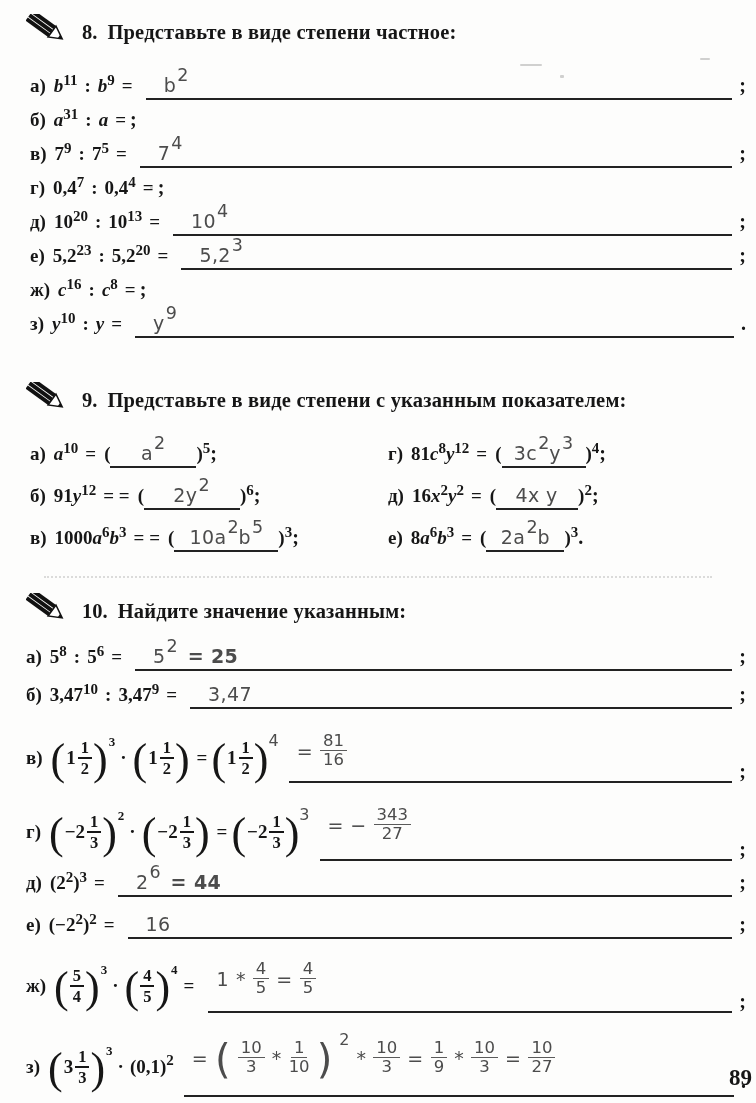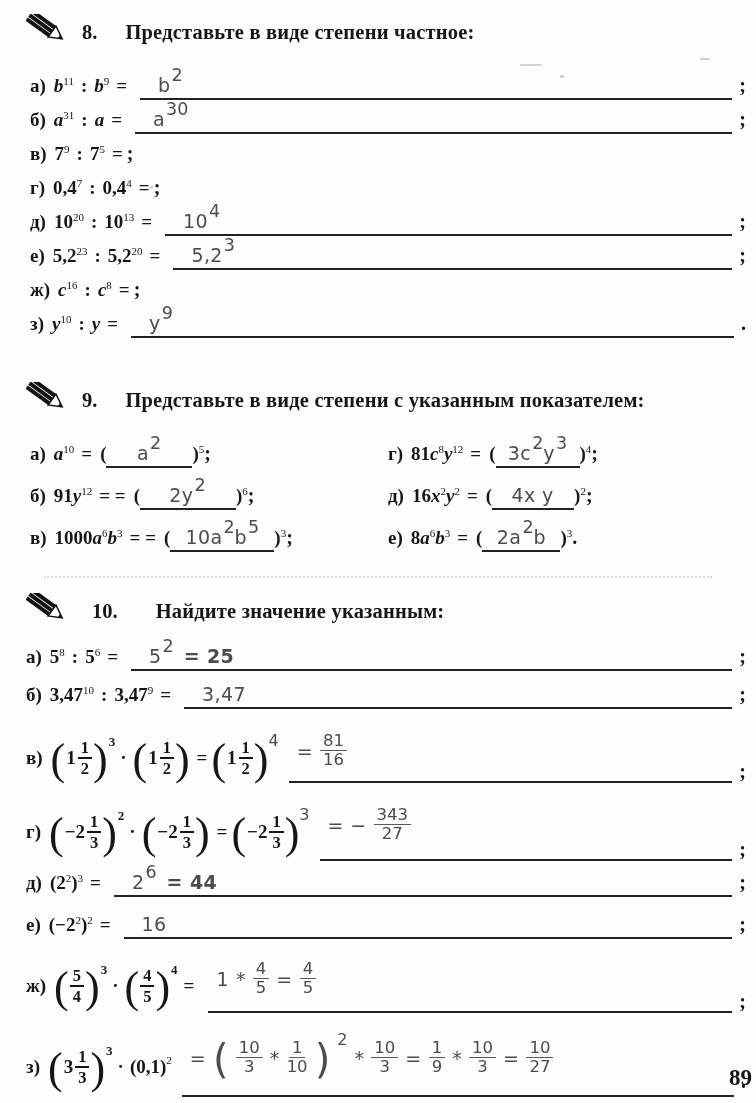--- a/index.html
+++ b/index.html
@@ -6,26 +6,26 @@
   html,body { margin:0; padding:0; }
   body {
     width:756px; height:1103px; background:#fdfdfc;
     font-family:"Liberation Serif", serif; color:#161616;
     position:relative; overflow:hidden;
   }
   .page { position:absolute; inset:0; padding:14px 10px 0 26px; }
 
   .sec-head { display:flex; align-items:center; gap:10px; font-size:20.5px; font-weight:bold; }
   .pencil { flex:0 0 auto; width:46px; height:36px; }
-  .sec-title { letter-spacing:.2px;margin-left:18px; }
+  .sec-title { letter-spacing:.2px; }
 
   .lbl { margin-right:8px; font-weight:bold; }
   .pr  { font-weight:bold; }
   .it  { font-style:italic; }
-  .pe  { font-size:11px; font-weight:normal; position:relative; top:-7px; letter-spacing:0; }
+  .pe  { font-size:15px; font-weight:bold; position:relative; top:-7px; letter-spacing:0; }
   .sep { margin:0 7px; font-weight:bold; }
   .eqs { margin:0 4px 0 7px; font-weight:bold; }
   .tail{ font-size:20px; font-weight:bold; }
 
   .hw  { font-family:"DejaVu Sans", sans-serif; font-weight:normal; color:#4c4c4c;
          font-size:19px; letter-spacing:.4px; }
   .hs  { font-family:"DejaVu Sans", sans-serif; font-weight:normal; color:#4c4c4c;
          font-size:17.5px; position:relative; top:-11px; margin-left:1px; }
   .ml  { margin-left:10px;font-weight:bold; }
 
@@ -33,21 +33,21 @@
   .row8 { display:flex; align-items:baseline; height:34px; font-size:19px; white-space:nowrap; }
   .ansline { flex:1; border-bottom:2px solid #222; padding:0 0 1px 18px; margin:0 7px 0 9px;
              white-space:nowrap; min-width:0; }
 
   .s9head { margin-top:36px; }
   .s9grid { display:grid; grid-template-columns:358px 1fr; row-gap:5px; margin:24px 0 0 4px; }
   .row9 { display:flex; align-items:baseline; height:37px; font-size:19px; white-space:nowrap; }
   .ans9 { display:inline-block; border-bottom:2px solid #222; text-align:center; padding:0 4px 1px; }
   .op   { font-weight:bold; margin-left:4px; }
 
-  .s10head { margin-top:30px;gap:20px; }
+  .s10head { margin-top:30px; }
   .rows10 { margin:16px 0 0 0; }
   .row10  { display:flex; align-items:baseline; font-size:19px; white-space:nowrap; height:38px; }
   .row10t { display:flex; align-items:center;  font-size:19px; white-space:nowrap; }
   .grp { display:inline-flex; align-items:center; }
   .bp  { font-size:44px; font-weight:normal; line-height:0; position:relative; top:2px; }
   .mix { display:inline-flex; align-items:center; gap:2px; margin:0 1px; }
   .pf  { display:inline-flex; flex-direction:column; align-items:center; line-height:1.08;
          font-size:16.5px; font-weight:bold; }
   .pf .fn { border-bottom:2px solid #161616; padding:0 3px; }
   .pf .fd { padding-top:1px; }
@@ -101,31 +101,31 @@
       <span class="tail">;</span>
     </div>
     <div class="row8">
       <span class="lbl">б)</span>
       <span class="pr it">a</span>
         <sup class="pe">31</sup>
       <span class="sep">:</span>
       <span class="pr it">a</span>
         <sup class="pe"></sup>
       <span class="eqs">=</span>
-      <span class="ansline"><span class="hw">a</span><span class="hs">30</span></span>
       <span class="tail">;</span>
     </div>
     <div class="row8">
       <span class="lbl">в)</span>
       <span class="pr">7</span>
         <sup class="pe">9</sup>
       <span class="sep">:</span>
       <span class="pr">7</span>
         <sup class="pe">5</sup>
       <span class="eqs">=</span>
+      <span class="ansline"><span class="hw">7</span><span class="hs">4</span></span>
       <span class="tail">;</span>
     </div>
     <div class="row8">
       <span class="lbl">г)</span>
       <span class="pr">0,4</span>
         <sup class="pe">7</sup>
       <span class="sep">:</span>
       <span class="pr">0,4</span>
         <sup class="pe">4</sup>
       <span class="eqs">=</span>

